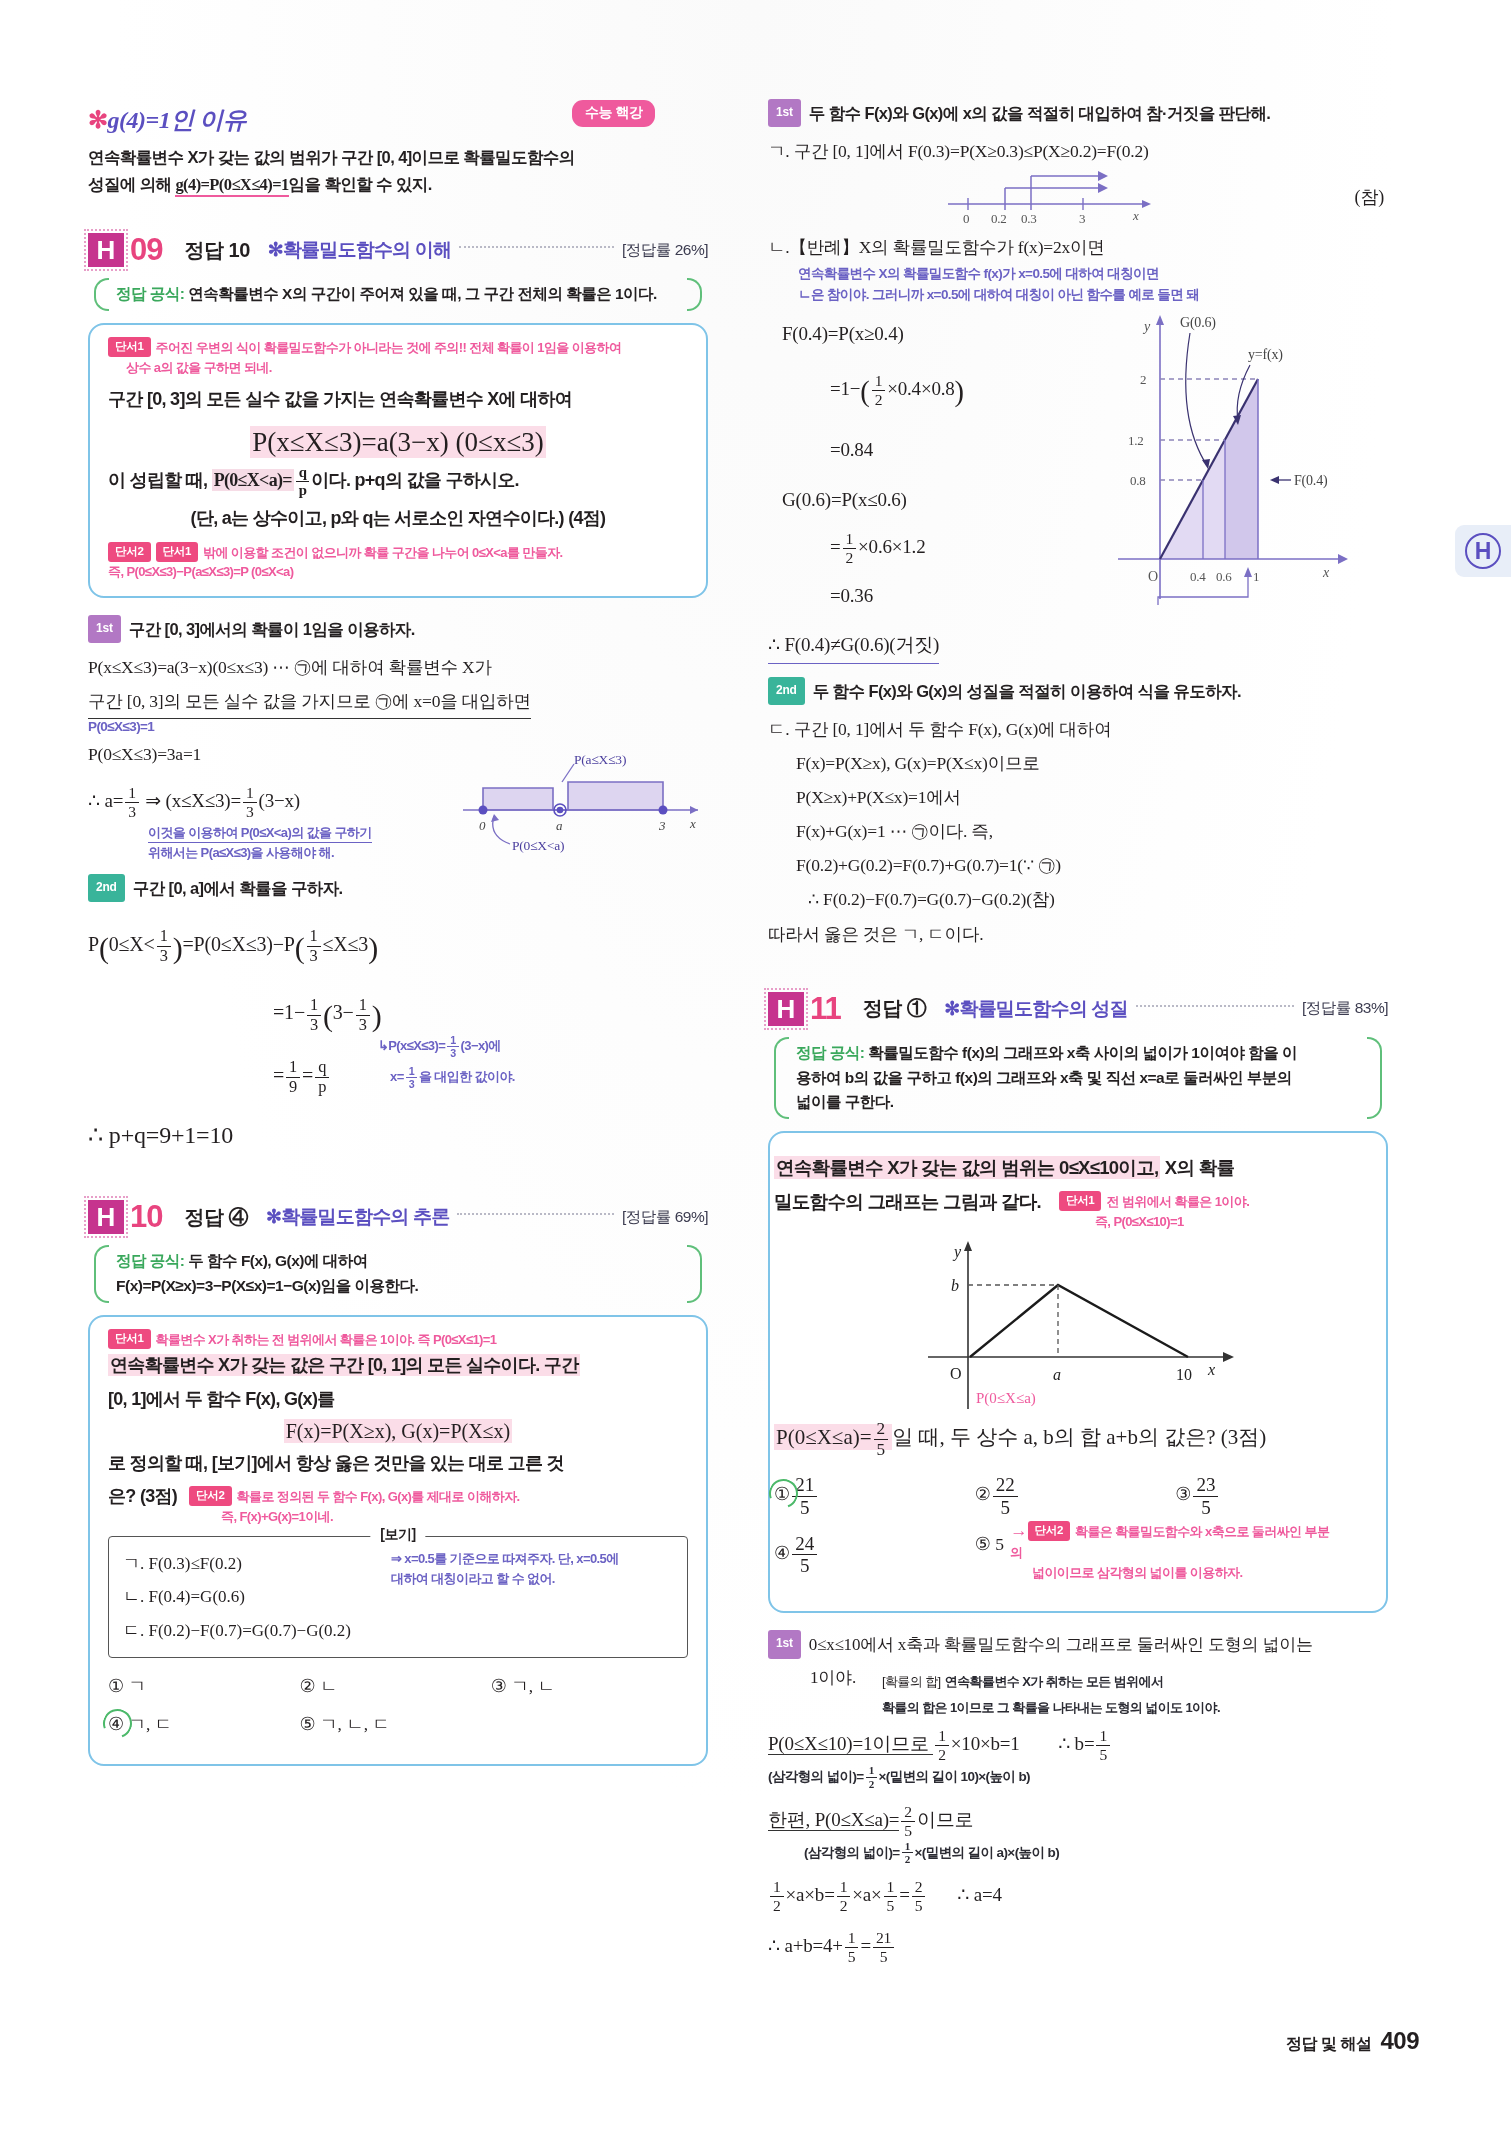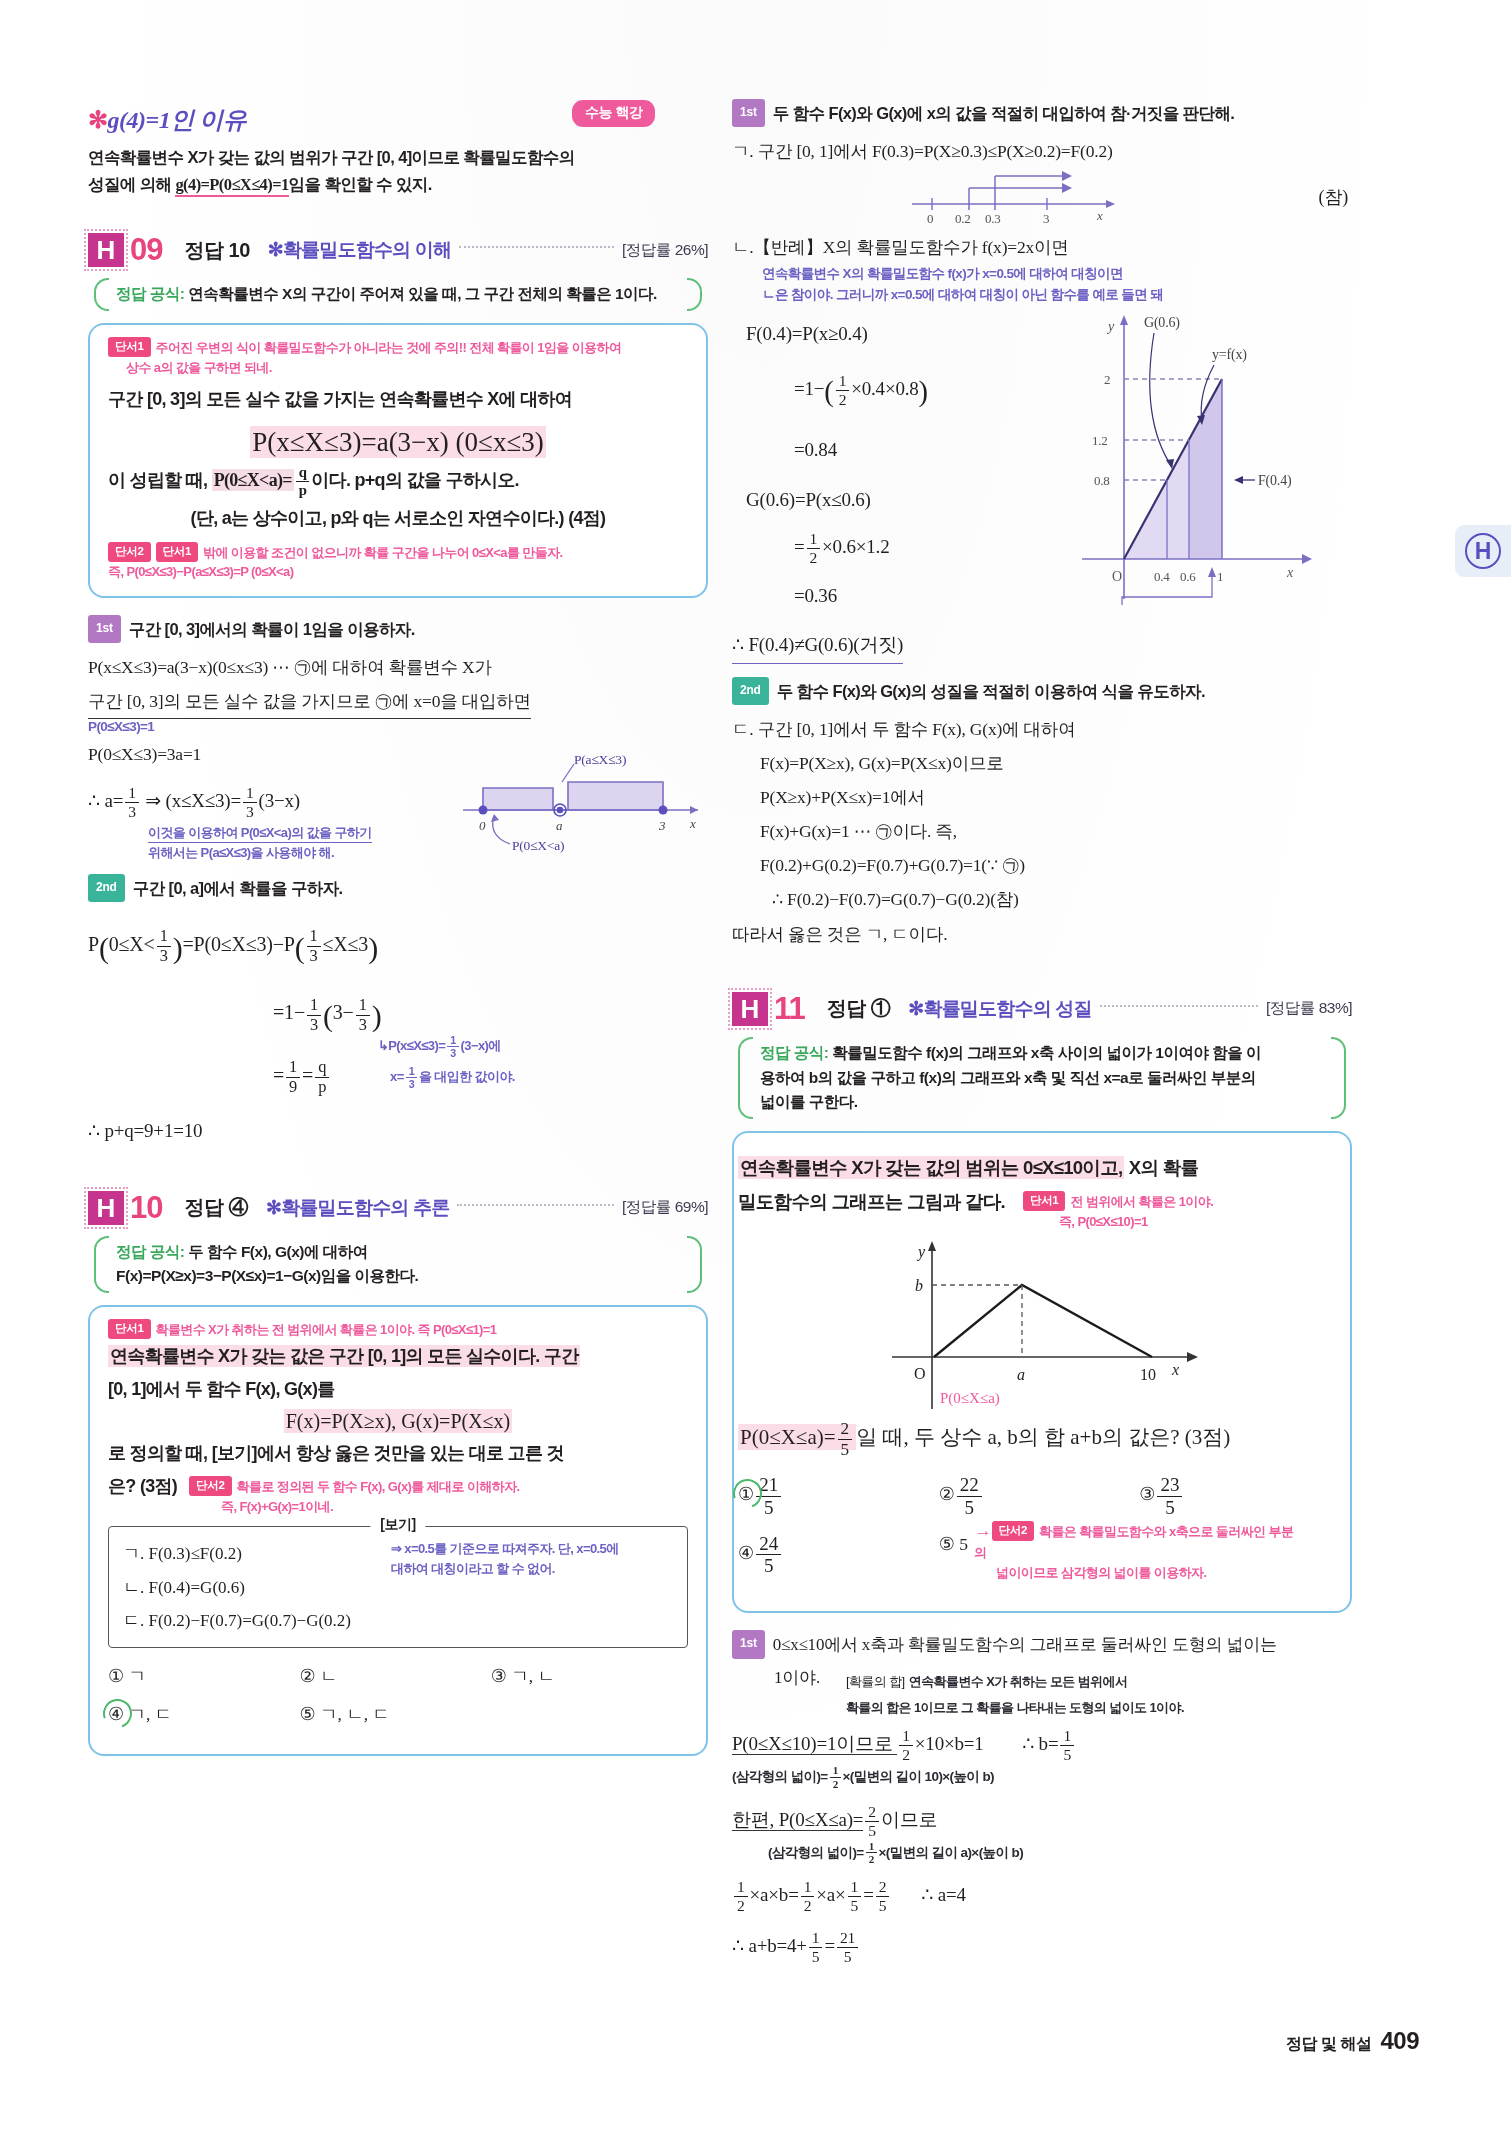--- a/index.html
+++ b/index.html
@@ -14,21 +14,21 @@
   }
   .page {
     position:absolute; inset:0;
     background:
       radial-gradient(ellipse at 50% 0%, #fafafa 0%, #ffffff 60%),
       #ffffff;
   }
   
   .col { position:absolute; top:78px; width:620px; }
   .col-left  { left:88px; }
-  .col-right { left:732px; }
+  .col-right { left:768px; }
   .mth { font-family:"Liberation Serif", serif; font-style:italic; }
   .ser { font-family:"Liberation Serif", serif; }
 
   
   .suneung-tag {
     position:absolute; left:572px; top:100px;
     background:#ef5a9d; color:#fff;
     font-family:"Liberation Sans", sans-serif;
     font-size:14px; font-weight:bold;
     padding:4px 13px 5px; border-radius:11px;
@@ -298,21 +298,21 @@
         <div class="hint-purple" style="position:absolute;left:290px;top:-22px;width:280px">
           <div>
             <span style="color:#6b62c4">↳</span><span>P(x≤X≤3)=</span><span class="frac"><span class="n">1</span><span class="d">3</span></span><span>(3−x)에</span>
           </div>
           <div style="margin-top:6px;margin-left:12px">
             <span>x=</span><span class="frac"><span class="n">1</span><span class="d">3</span></span><span>을 대입한 값이야.</span>
           </div>
         </div>
       </div>
 
-      <div class="ser" style="font-size:19px;margin-top:16px">∴ p+q=9+1=10</div>
+      <div class="ser" style="font-size:24px;margin-top:16px">∴ p+q=9+1=10</div>
     </div>
 
     <div class="prob-head" style="margin-top:40px">
       <div class="hbadge">H</div>
       <div class="hnum">10</div>
       <div class="hans">정답 ④</div>
       <div class="hstar">✻확률밀도함수의 추론</div>
       <div class="hdots"></div>
       <div class="hrate">[정답률 69%]</div>
     </div>

